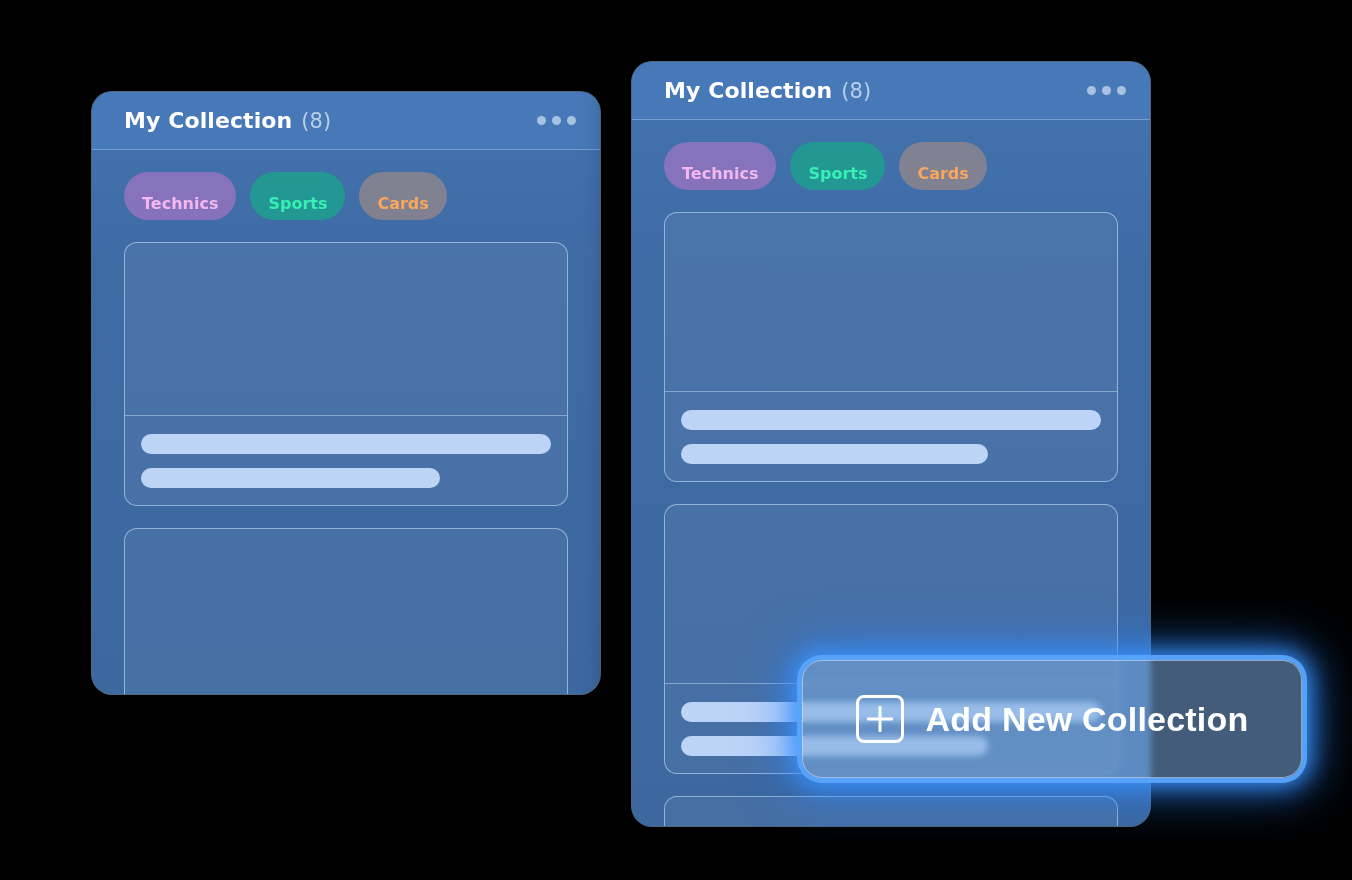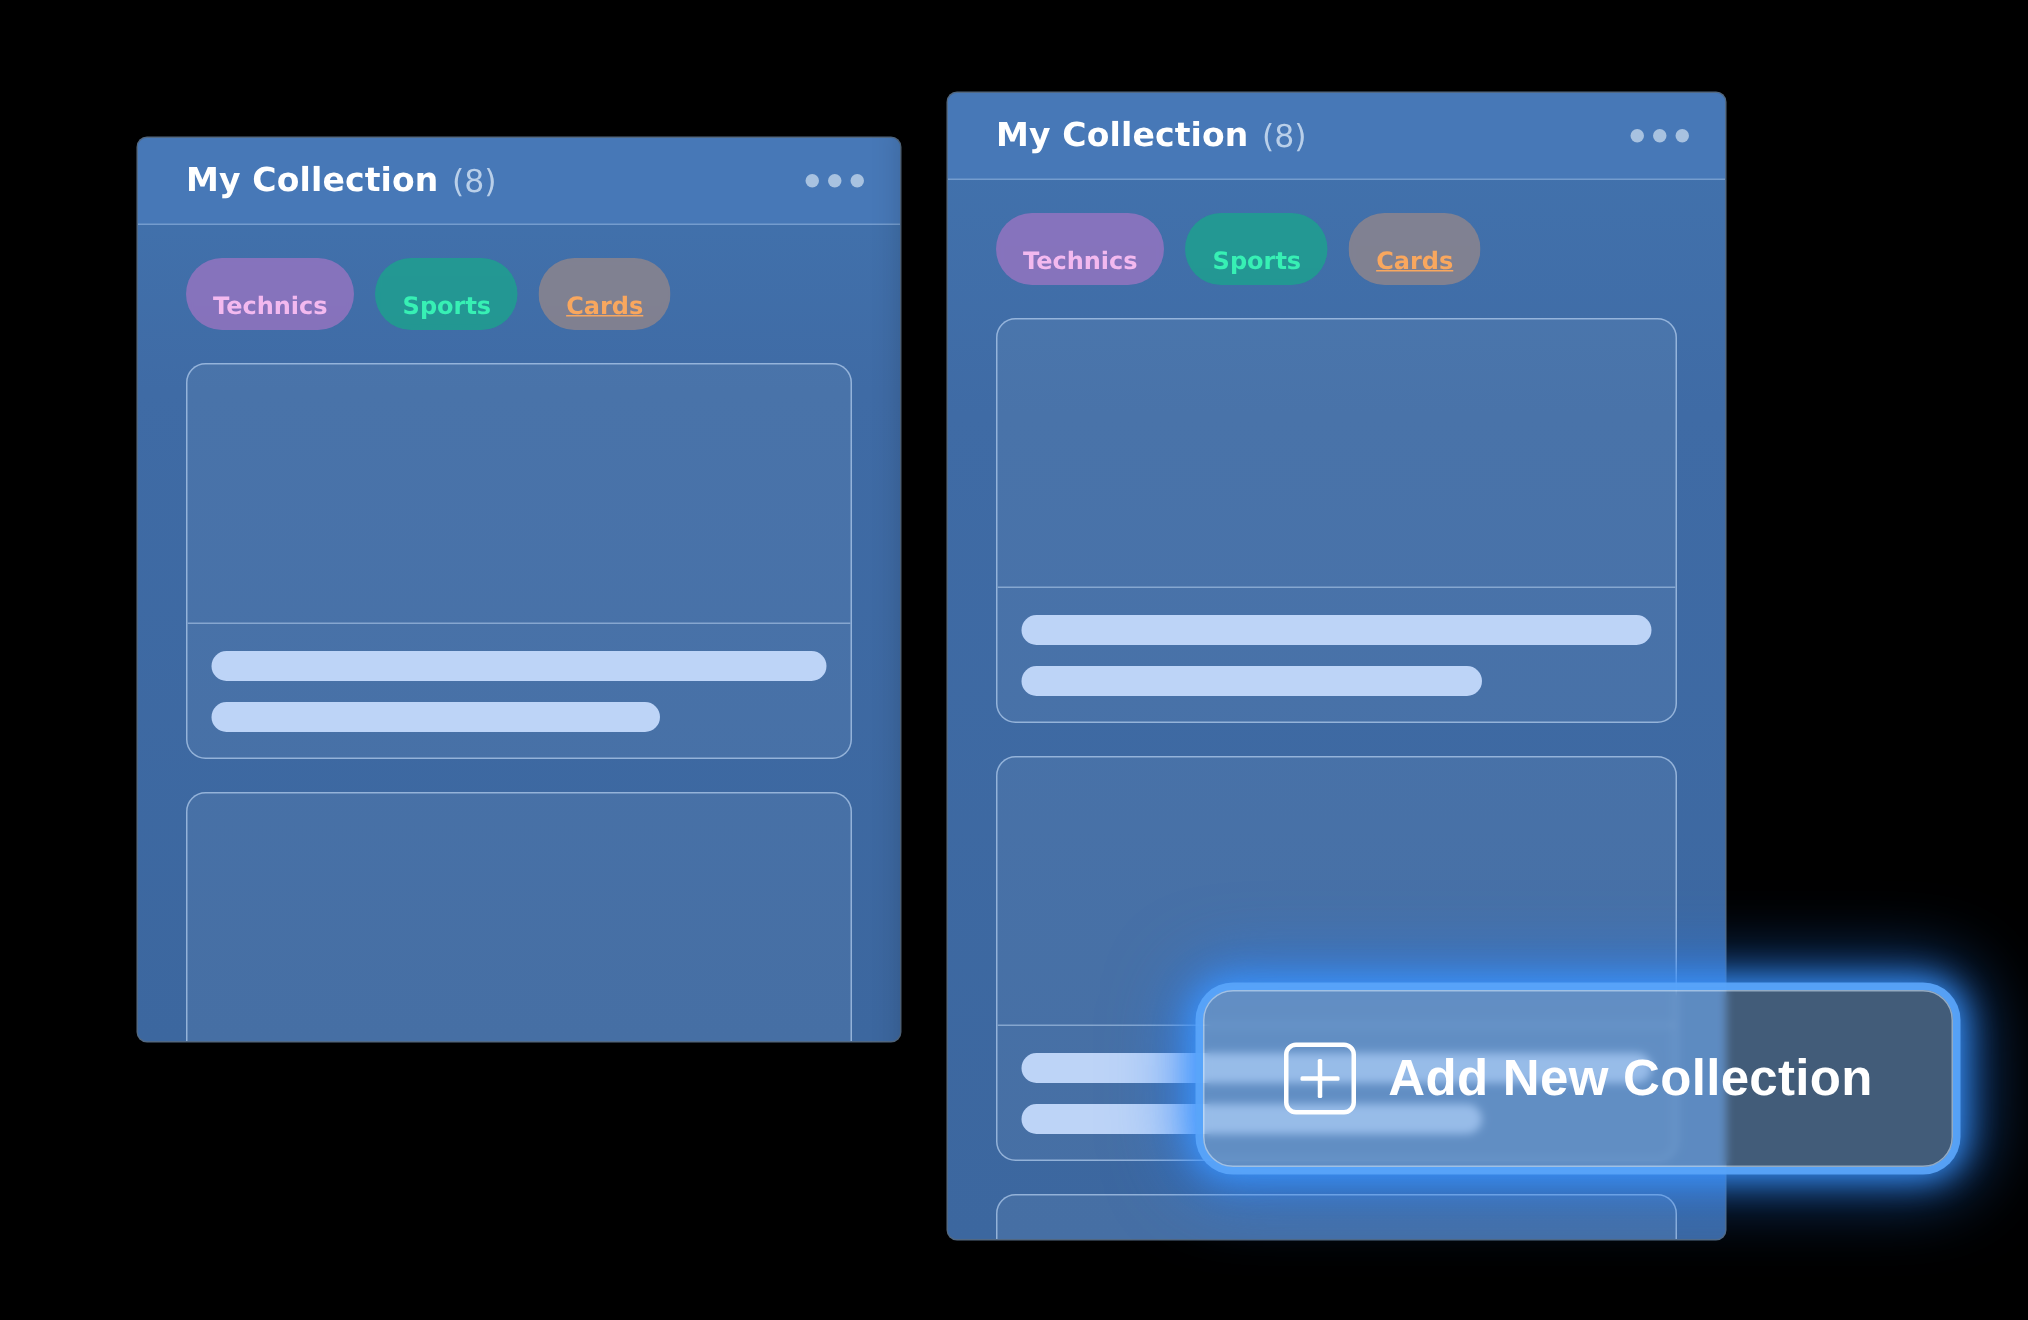--- a/index.html
+++ b/index.html
@@ -18,21 +18,21 @@
 
   #stage {
     position: absolute;
     inset: 0;
     background: #000000;
   }
 
   
   .panel {
     position: absolute;
-    border-radius: 6px;
+    border-radius: 20px;
     overflow: hidden;
     background: #3f6ba5;
     box-shadow:
       0 0 0 1px rgba(150,190,235,0.55),
       0 14px 34px 10px rgba(0,0,0,0.95),
       0 4px 14px 6px rgba(0,0,0,0.9);
   }
   .panel-noise {
     position: absolute;
     border-radius: 30px;
@@ -115,21 +115,21 @@
     padding: 24px 18px 8px;
     font-size: 16px;
     font-weight: 700;
     line-height: 1;
     white-space: nowrap;
     cursor: pointer;
     backdrop-filter: blur(2px);
   }
   .chip-technics { background: rgba(178,118,200,0.62); color: #f3b9ef; }
   .chip-sports   { background: rgba(24,168,139,0.72); color: #37f0b4; }
-  .chip-cards    { background: rgba(168,140,130,0.62); color: #f9a75e; text-decoration: underline; }
+  .chip-cards    { background: rgba(168,140,130,0.62); color: #f9a75e; }
 
   
   .card-list {
     position: relative;
     padding: 22px 32px 0 32px;
     display: flex;
     flex-direction: column;
     gap: 22px;
   }
   .item-card {

